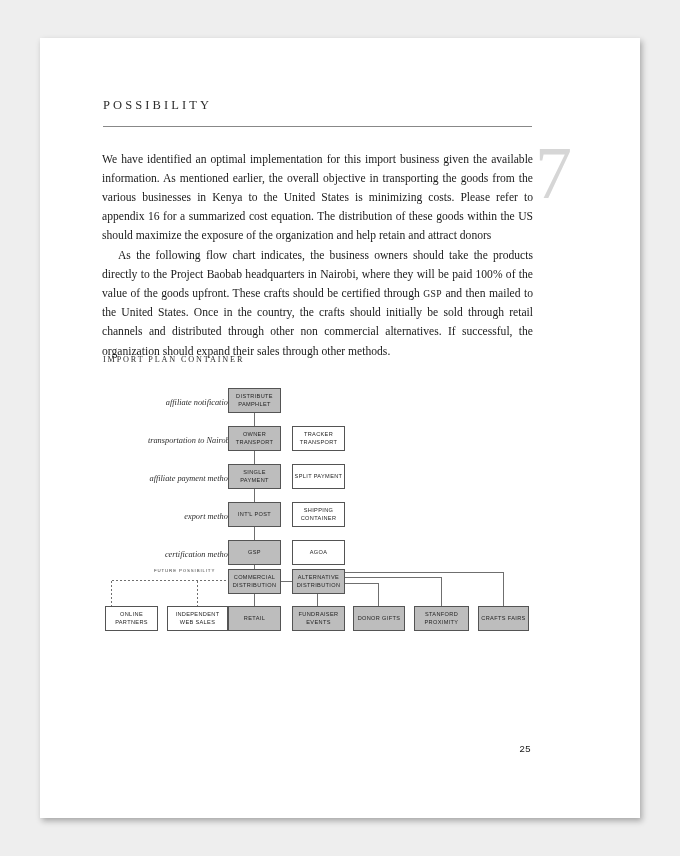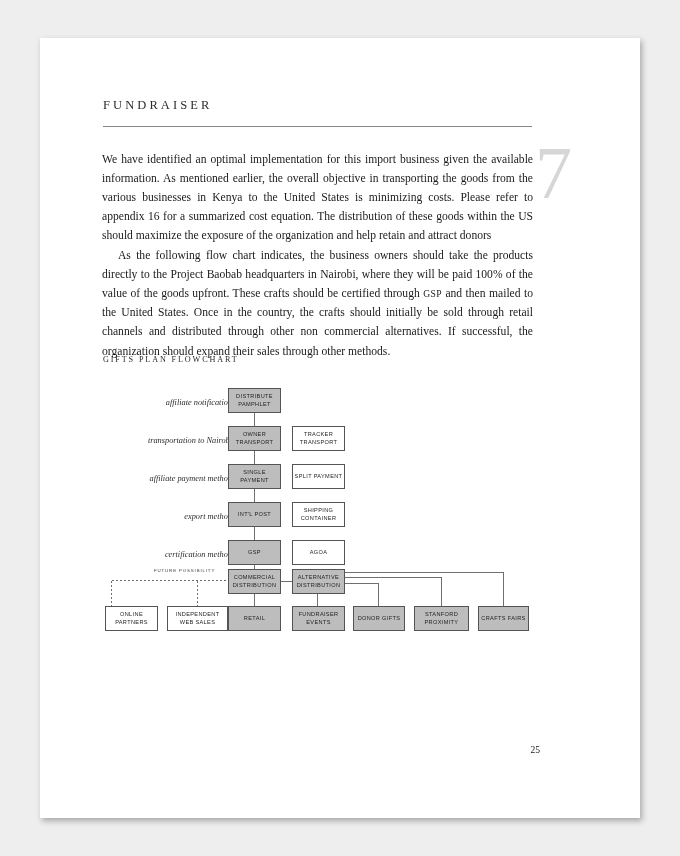--- a/index.html
+++ b/index.html
@@ -137,41 +137,41 @@
     z-index: 3;
     white-space: nowrap;
   }
 
   
   #folio {
     position: absolute;
     left: 470px;
     top: 706px;
     width: 30px;
-    text-align: right;
-    font-family: Liberation Serif, serif;
+    text-align: center;
+    font-family: Liberation Mono, monospace;
     font-size: 9.6px;
     color: #1a1a1a;
   }
 </style>
 </head>
 <body>
 
 <div id="page">
 
   <div id="chapter-number">7</div>
 
-  <div id="heading">FUNDRAISER</div>
+  <div id="heading">POSSIBILITY</div>
   <div id="heading-rule"></div>
 
   <p class="body-block" id="para-1"><span>We have identified an optimal implementation for this import business given the available information. As mentioned earlier, the overall objective in transporting the goods from the various businesses in Kenya to the United States is minimizing costs. Please refer to </span><b>appendix 16</b><span> for a summarized cost equation. The distribution of these goods within the US should maximize the exposure of the organization and help retain and attract donors</span></p>
 
   <p class="body-block" id="para-2"><span>As the following flow chart indicates, the business owners should take the products directly to the Project Baobab headquarters in Nairobi, where they will be paid 100% of the value of the goods upfront. These crafts should be certified through </span><span class="smallcaps">GSP</span><span> and then mailed to the United States. Once in the country, the crafts should initially be sold through retail channels and distributed through other non commercial alternatives. If successful, the organization should expand their sales through other methods.</span></p>
 
-  <div id="flow-title">GIFTS PLAN FLOWCHART</div>
+  <div id="flow-title">IMPORT PLAN CONTAINER</div>
 
   <div id="flowchart">
 
     <svg id="flow-layer" viewBox="0 0 600 780">
       <g stroke="#6f6f6f" stroke-width="1" fill="none" shape-rendering="crispEdges">
 
         <line x1="214.5" y1="375" x2="214.5" y2="388"></line>
         <line x1="214.5" y1="413" x2="214.5" y2="426"></line>
         <line x1="214.5" y1="451" x2="214.5" y2="464"></line>
         <line x1="214.5" y1="489" x2="214.5" y2="502"></line>

